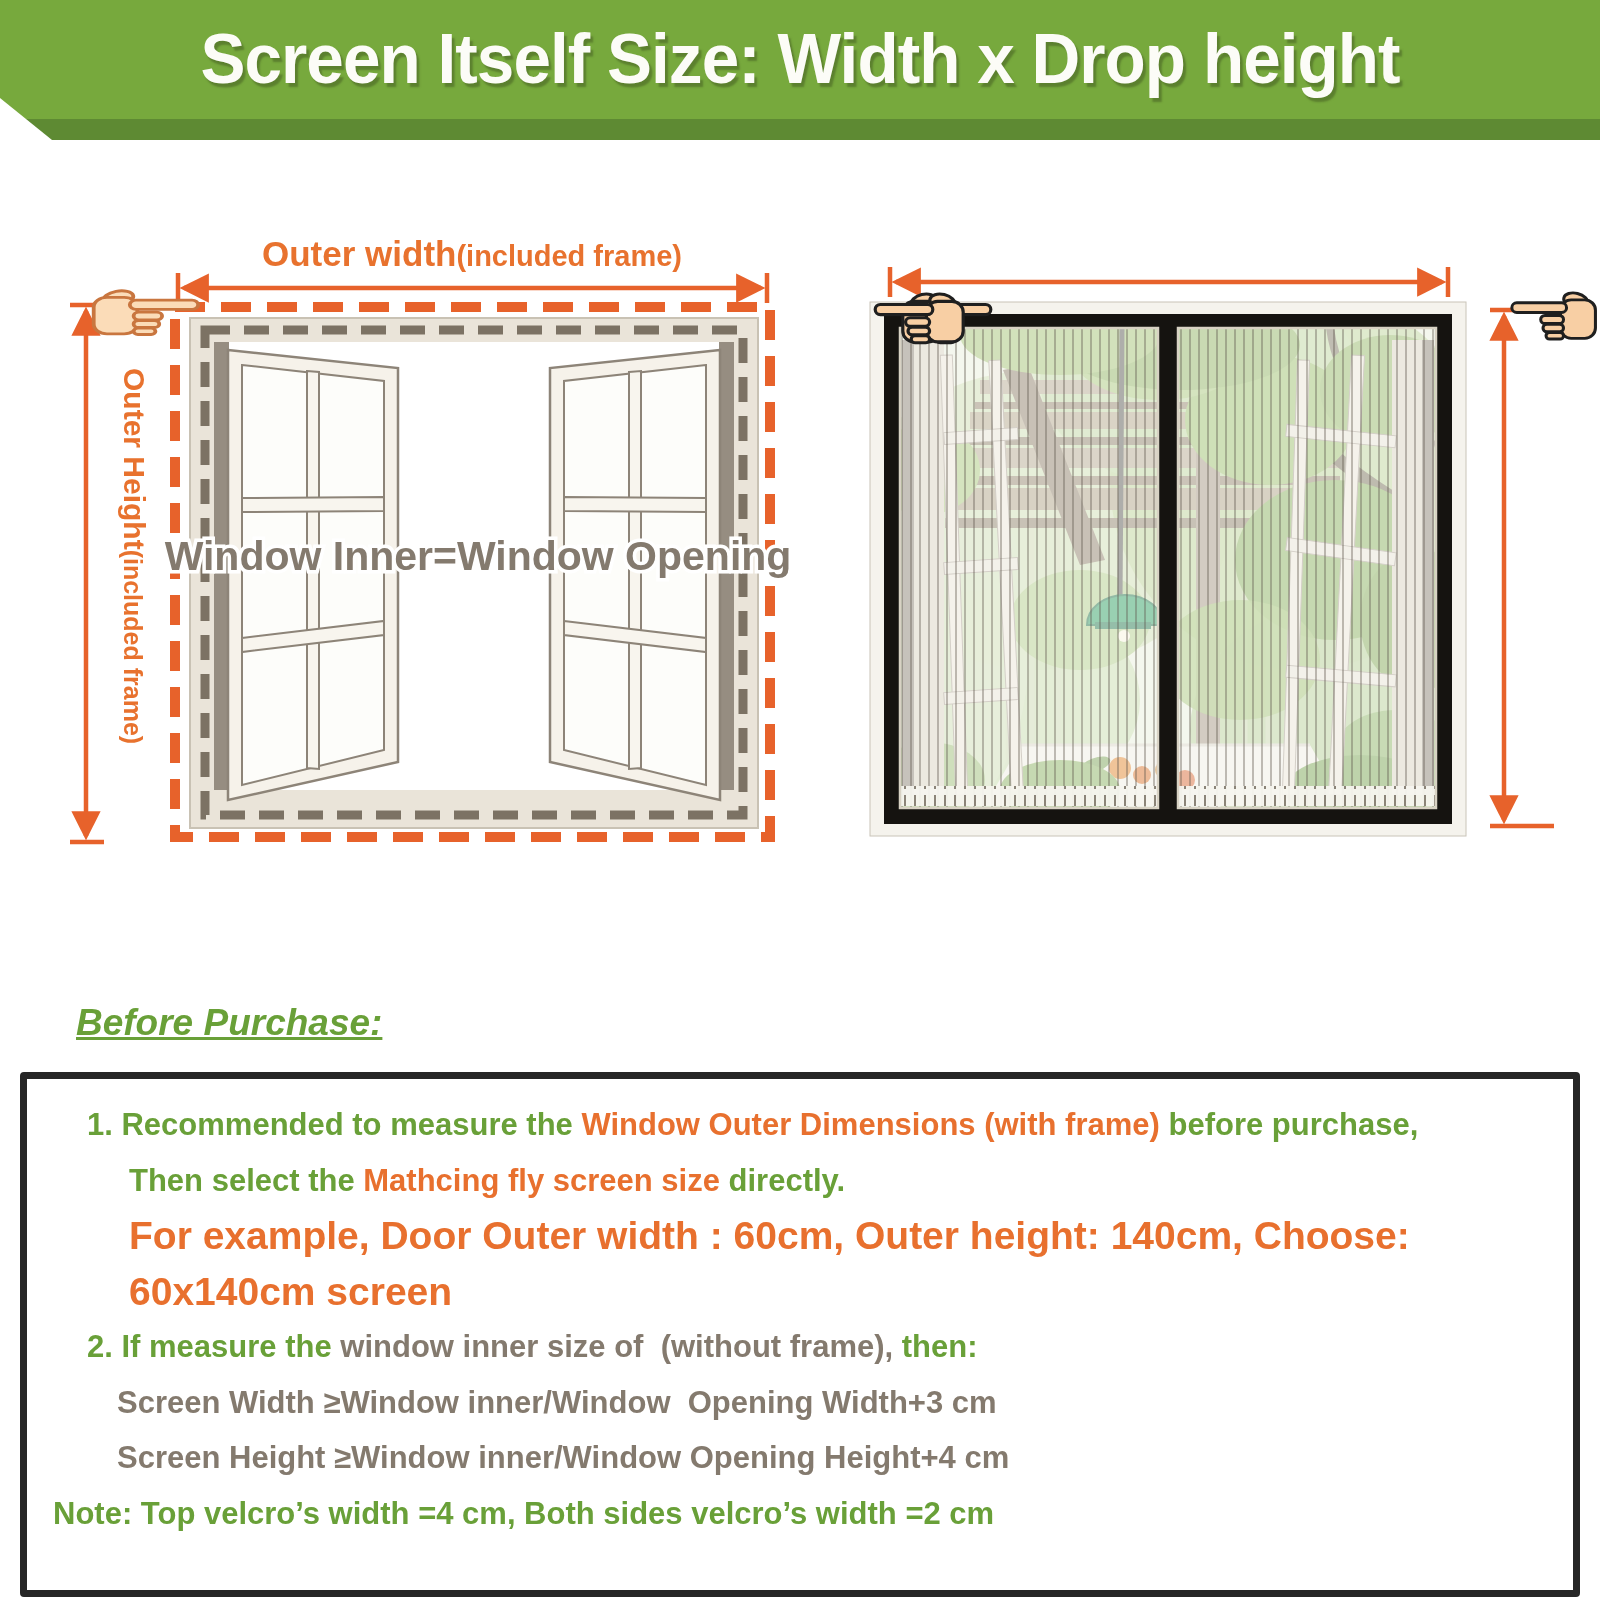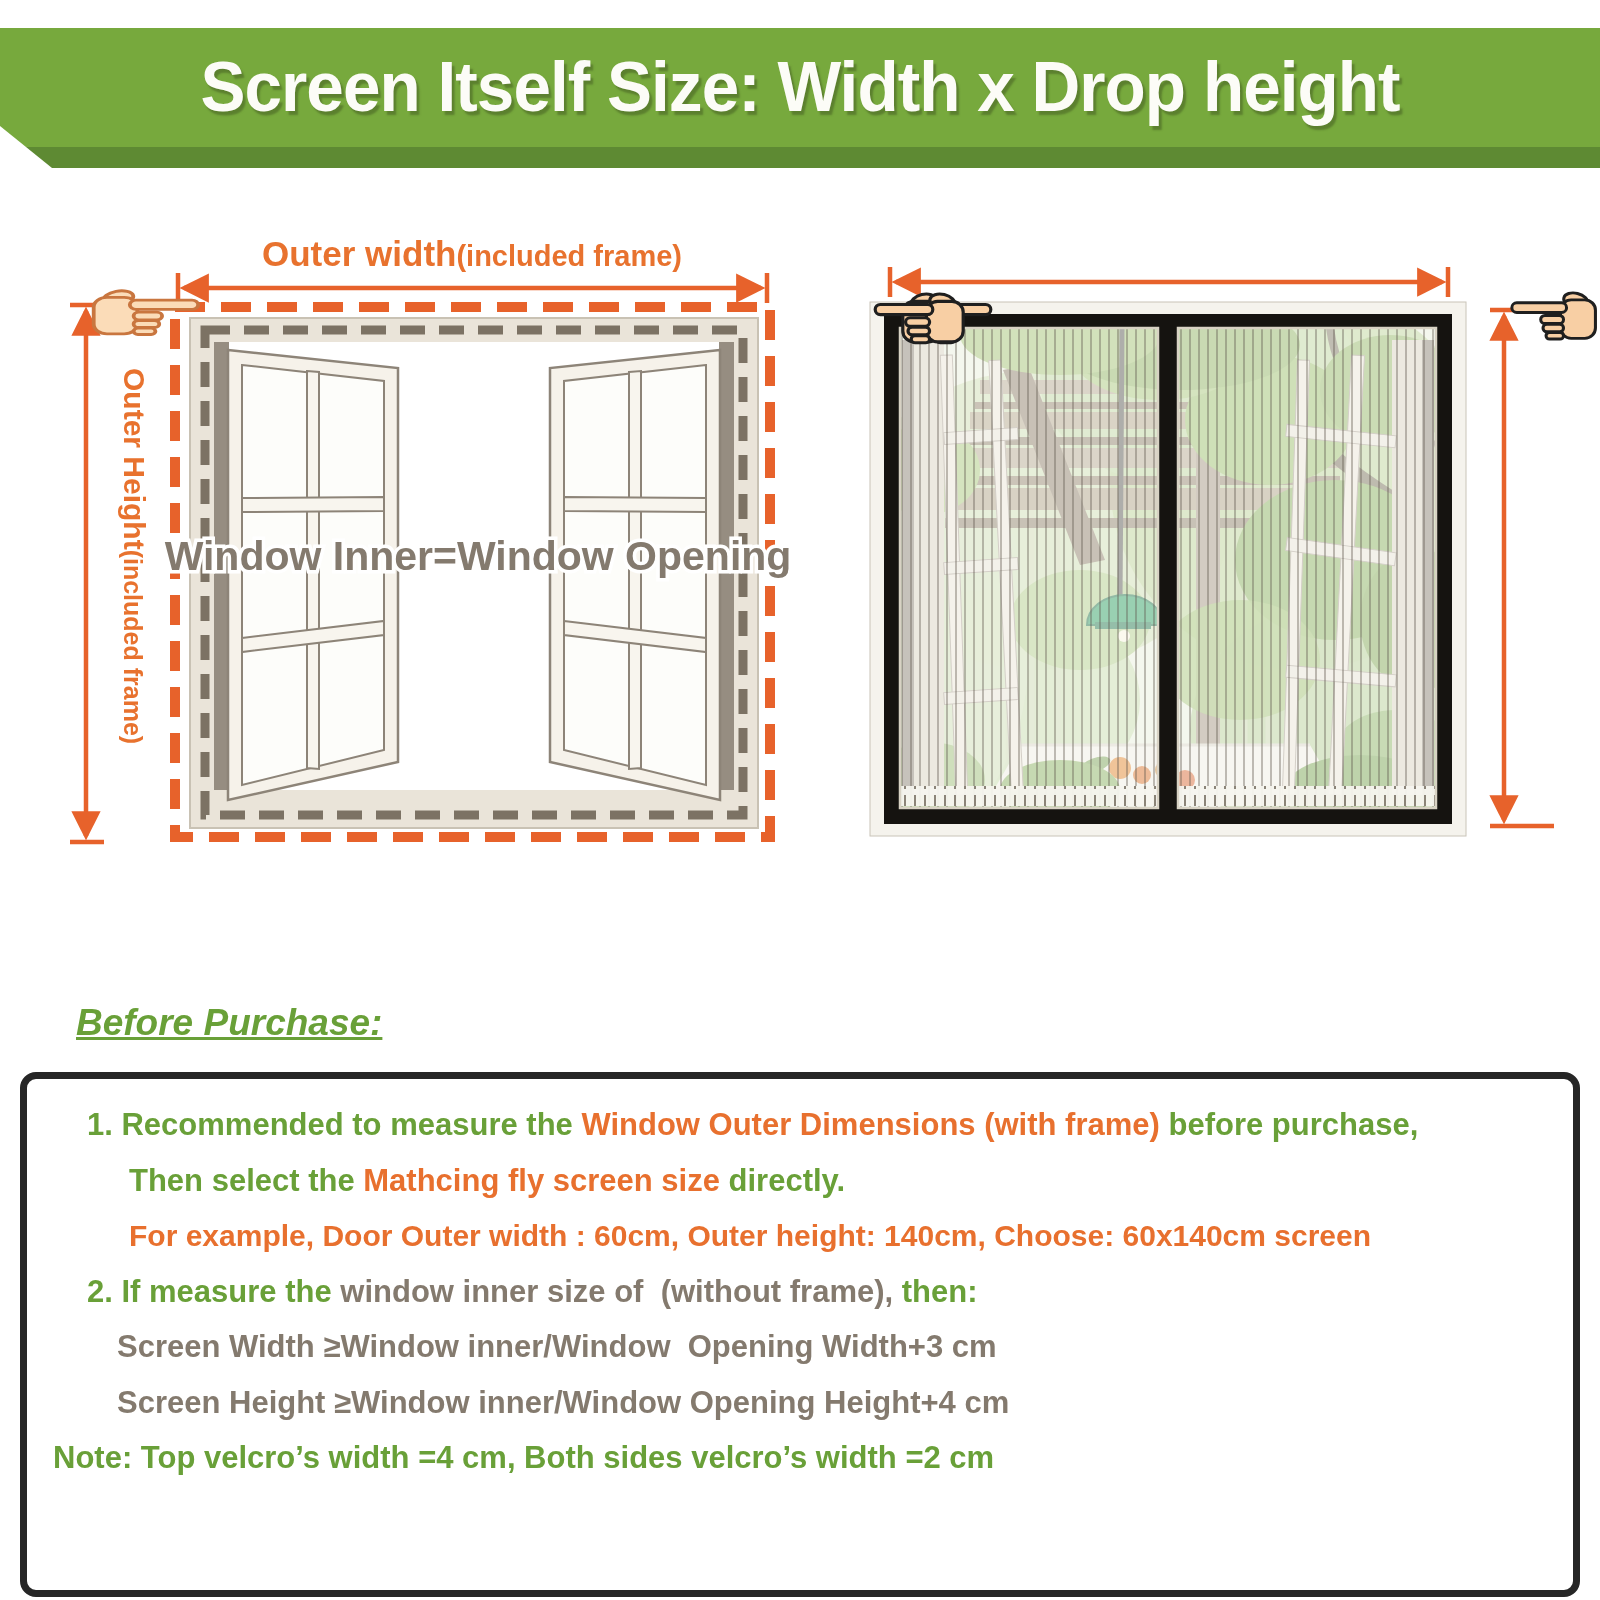--- a/index.html
+++ b/index.html
@@ -6,21 +6,20 @@
   body{
     width:1600px;height:1600px;position:relative;overflow:hidden;
     background:#ffffff;
     font-family:"Liberation Sans","DejaVu Sans",sans-serif;
   }
   
   .header{
     position:absolute;left:0;top:0;width:1600px;height:140px;
     background:linear-gradient(to bottom,#77a93d 0,#77a93d 119px,#5e8a33 119px,#5e8a33 140px);
     clip-path:polygon(0 0,1600px 0,1600px 140px,52px 140px,0 98px);
-    margin-top:28px;
   }
   .header h1{
     margin:0;width:100%;text-align:center;line-height:118px;
     font-size:71px;font-weight:bold;letter-spacing:-1px;color:#fcfcf7;
     transform:scaleX(0.95);transform-origin:center;
     text-shadow:3px 4px 2px rgba(70,95,35,.55);
     white-space:nowrap;
   }
   
   .diagram-wrap{position:absolute;left:0;top:225px;width:1600px;height:650px;}
@@ -35,28 +34,28 @@
   .mull{fill:#f8f5ee;stroke:#8d8478;stroke-width:2px;}
   .hand-orange{--oc:#c9763f;--sk:#fbdcb8;}
   .hand-black{--oc:#1f1f1f;--sk:#f8cfa4;}
   
   .bp-heading{
     position:absolute;left:76px;top:1002px;
     font-size:37px;font-weight:bold;font-style:italic;color:#69a038;text-decoration:underline;
   }
   .note-box{
     position:absolute;left:20px;top:1072px;width:1560px;height:525px;
-    box-sizing:border-box;border:7px solid #262626;border-radius:16px;
+    box-sizing:border-box;border:7px solid #262626;border-radius:4px;
     background:#ffffff;padding:18px 26px 0 26px;
   }
   .note-line{
     font-size:31px;font-weight:bold;line-height:55.5px;
     white-space:pre-wrap;
   }
-  .note-line.n3{font-size:30px;}
+  .note-line.n3{font-size:39px;}
   .note-line.n7{text-align:left;}
   .note-line.small{font-size:28px;}
   .ind1{padding-left:34px;}
   .ind2{padding-left:76px;}
   .ind3{padding-left:64px;}
   .ind4{padding-left:44px;}
   .ind5{padding-left:72px;}
   .seg-green{color:#69a038;}
   .seg-orange{color:#e8702e;}
   .seg-gray{color:#847a6e;}

